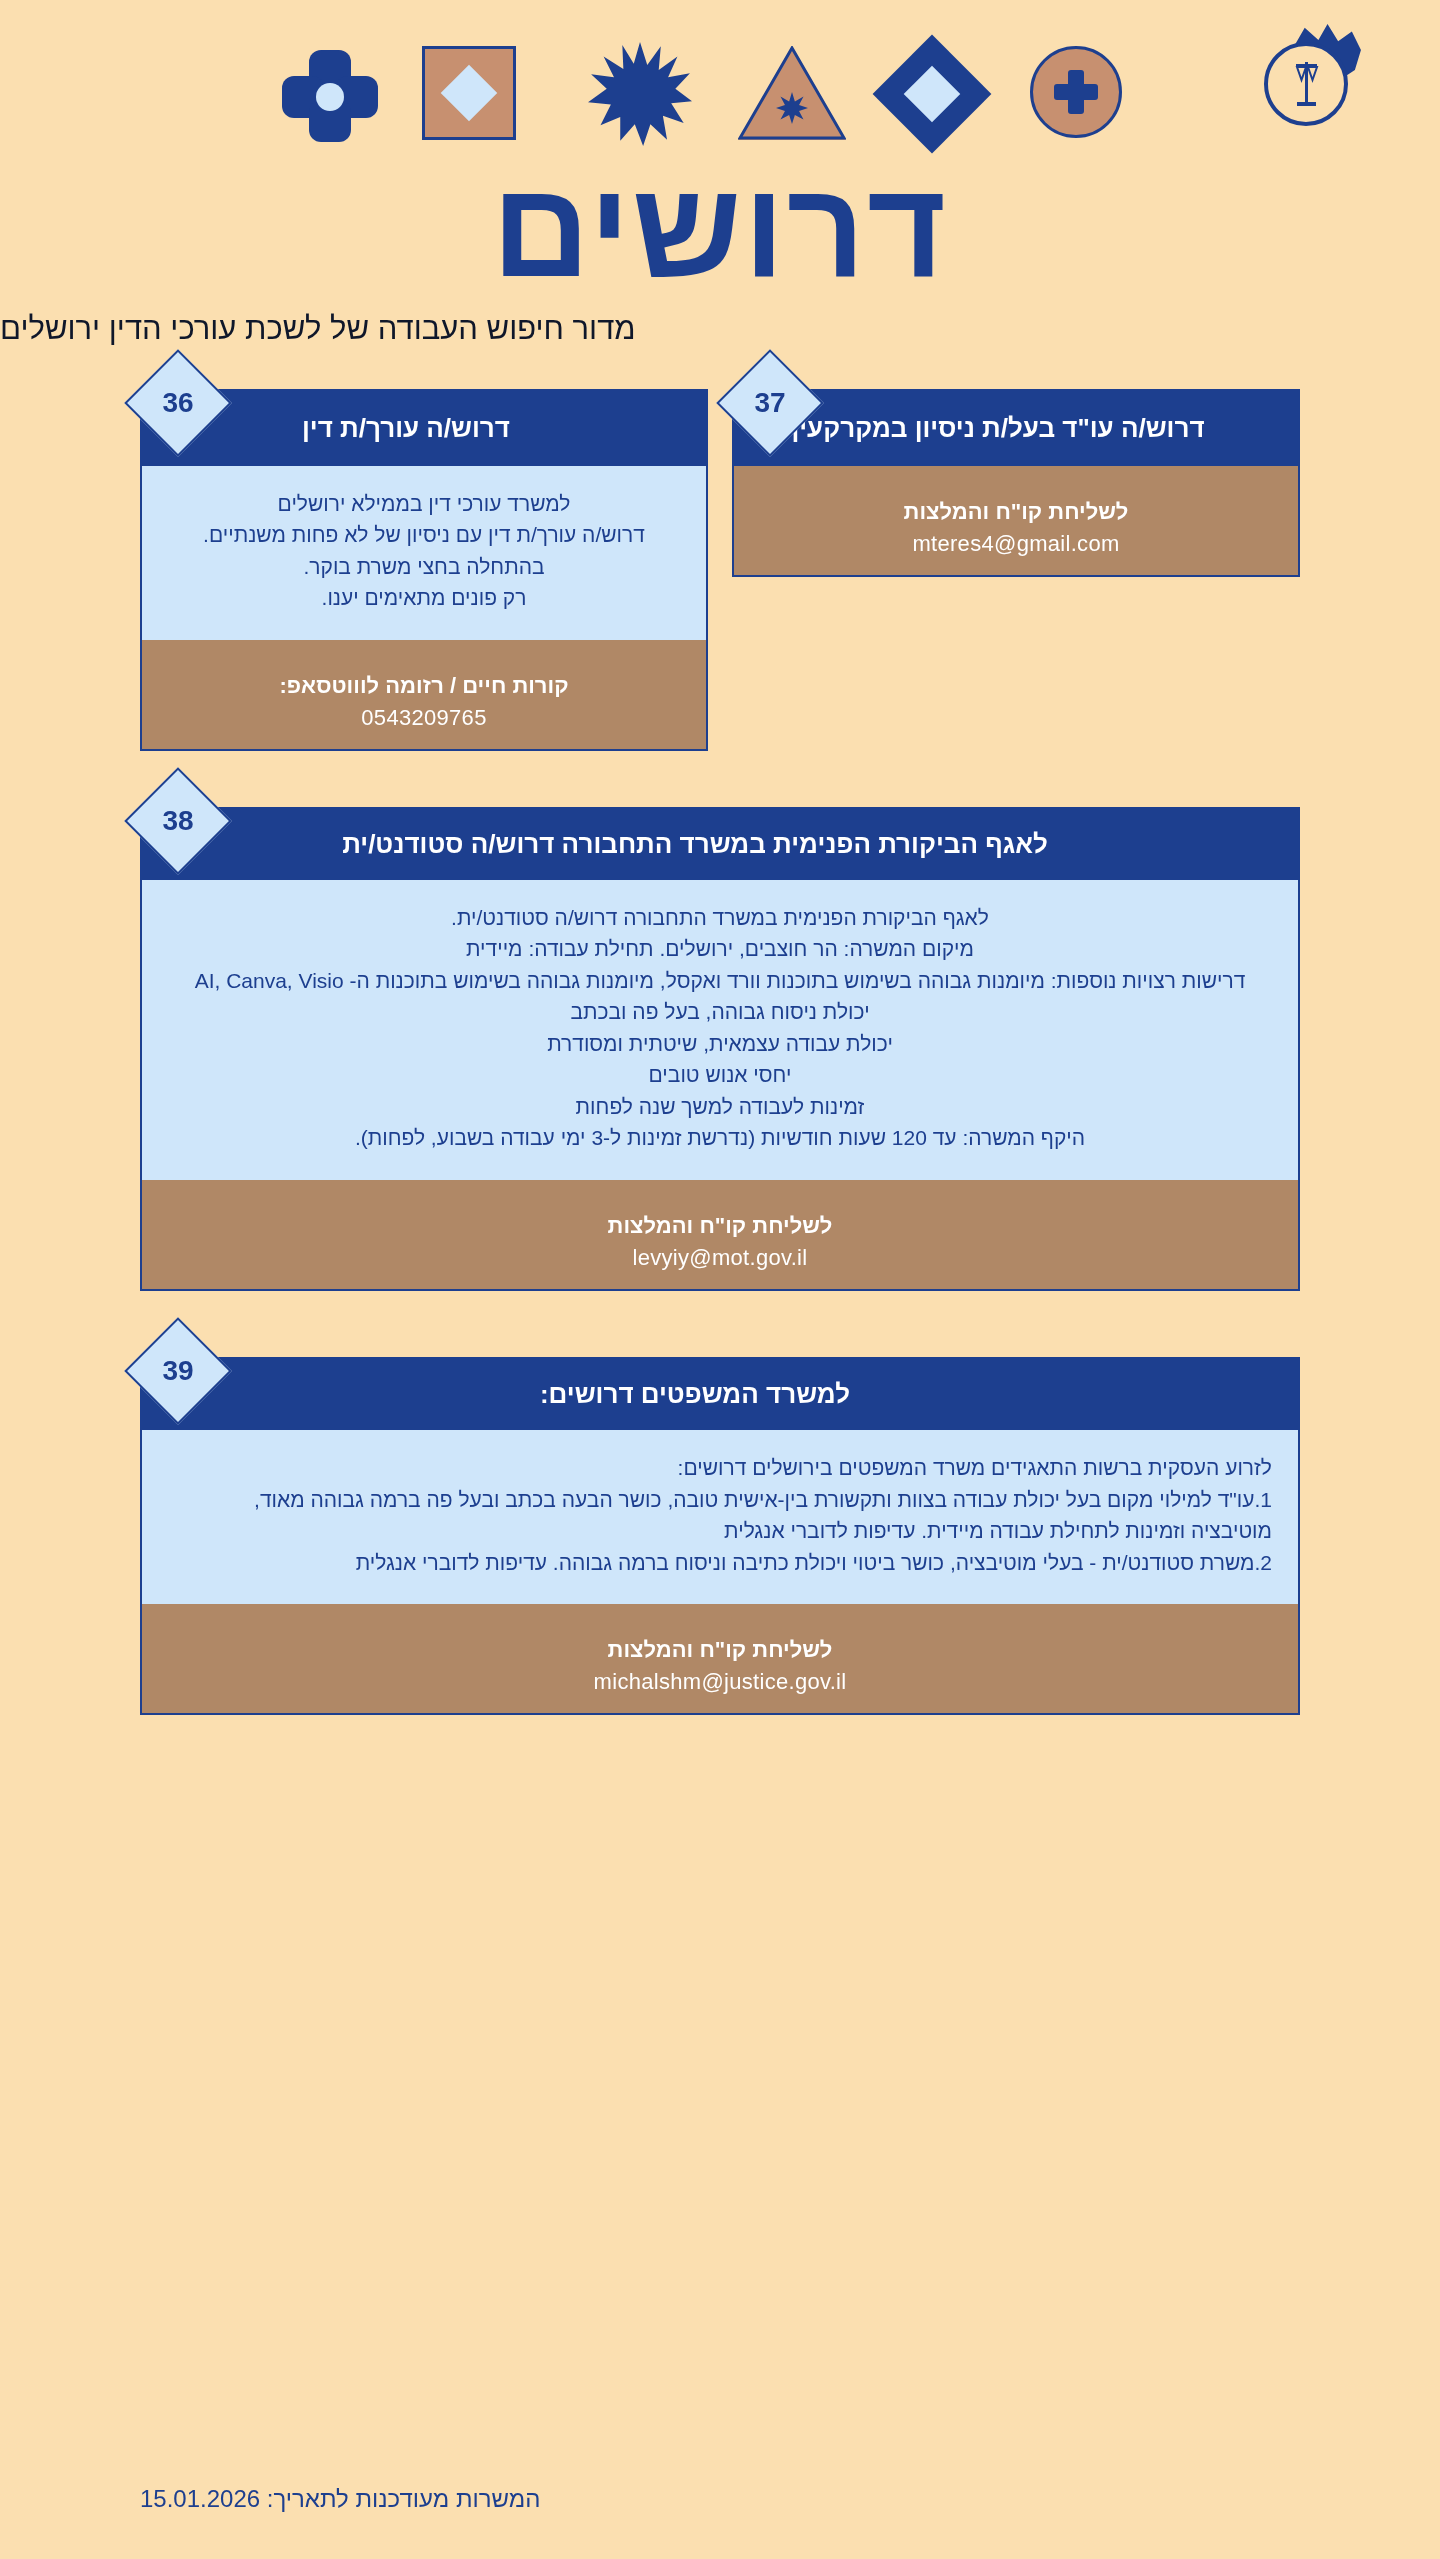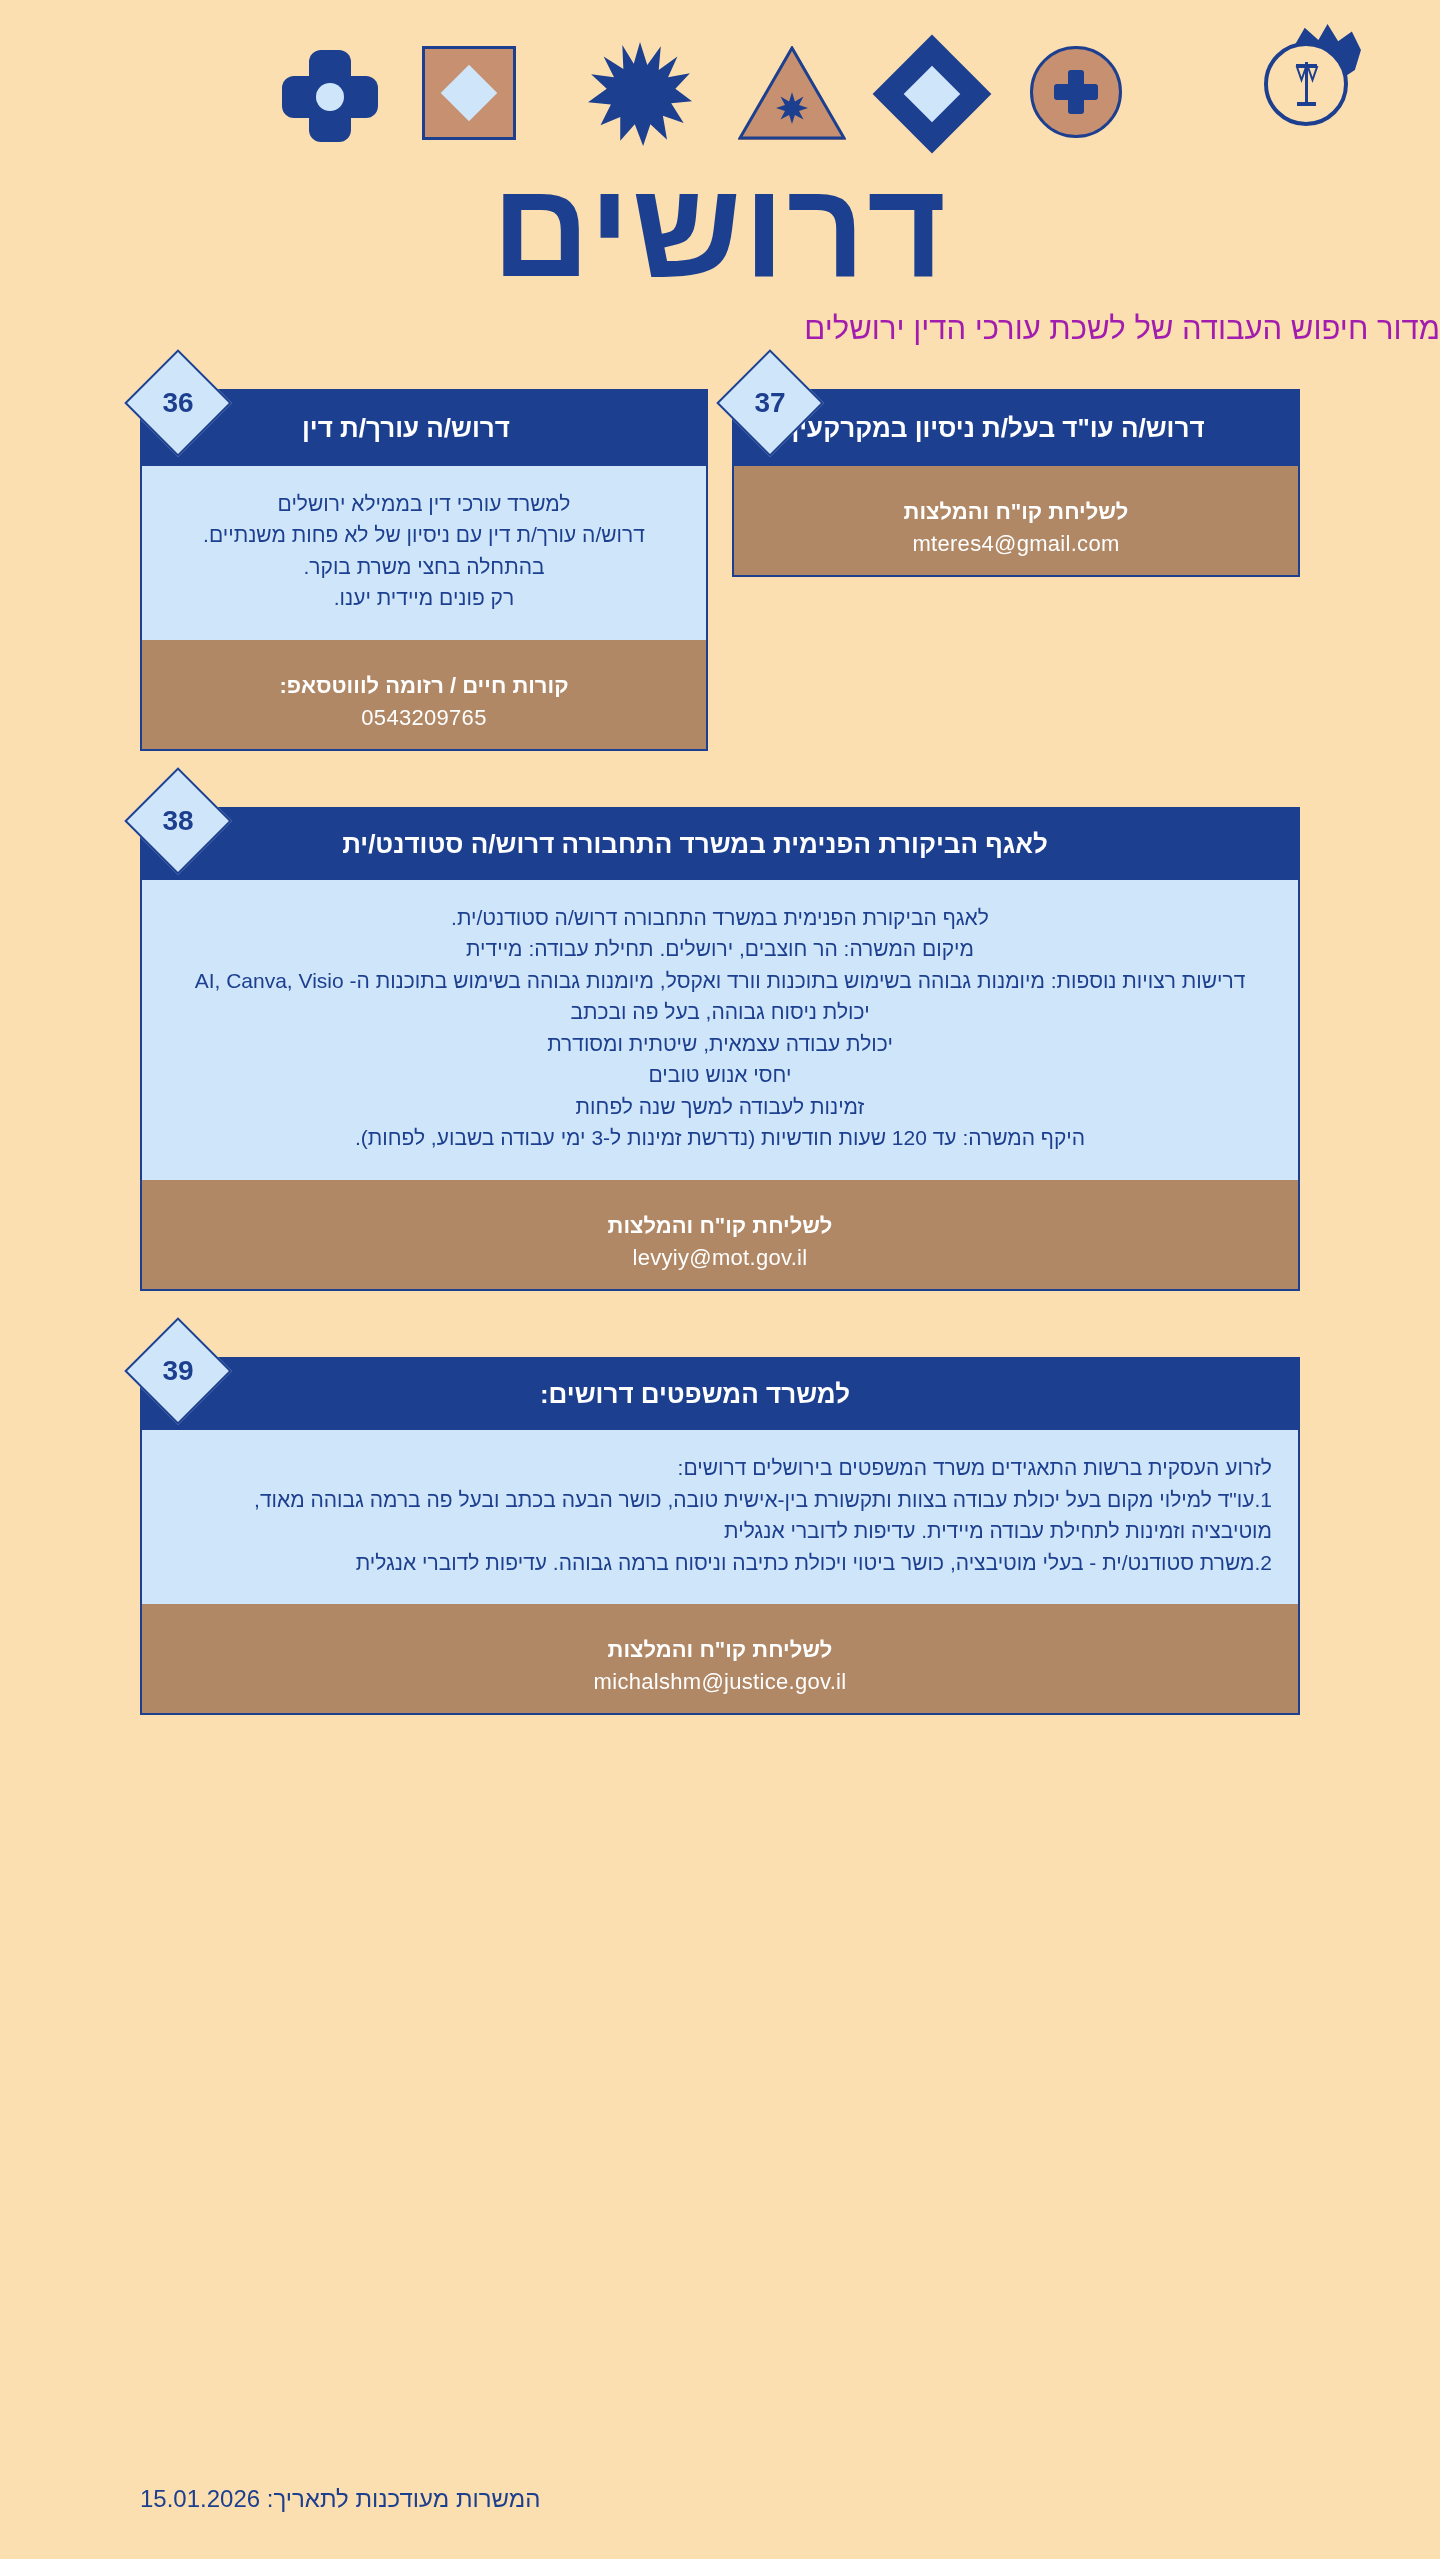--- a/index.html
+++ b/index.html
@@ -162,23 +162,23 @@
   .big-title {
     text-align: center;
     font-size: 136px;
     font-weight: bold;
     letter-spacing: 2px;
     color: #1d3f8f;
     margin: 6px 0 10px 0;
     line-height: 1.05;
   }
   .subtitle {
-    text-align: right;
+    text-align: left;
     font-size: 31px;
-    color: #a21caf;
+    color: #0f172a;
     margin-top: 8px;
   }
 
   
   .cards-row {
     display: flex;
     flex-direction: row;
     gap: 24px;
     margin: 42px 140px 0 140px;
     align-items: flex-start;
@@ -334,21 +334,21 @@
   </div>
 
   <div class="card">
     <div class="num-tag">
         <span>36</span>
       </div>
     <div class="card-head">דרוש/ה עורך/ת דין</div>
     <div class="card-body" style="white-space: pre-line;">למשרד עורכי דין בממילא ירושלים
 דרוש/ה עורך/ת דין עם ניסיון של לא פחות משנתיים.
 בהתחלה בחצי משרת בוקר.
-רק פונים מיידית יענו.</div>
+רק פונים מתאימים יענו.</div>
     <div class="card-foot">
       <span class="label">קורות חיים / רזומה לוווטסאפ:</span>
       <span class="value">0543209765</span>
     </div>
   </div>
 
 </div>
 
 <div class="card-wide">
   <div class="num-tag">

